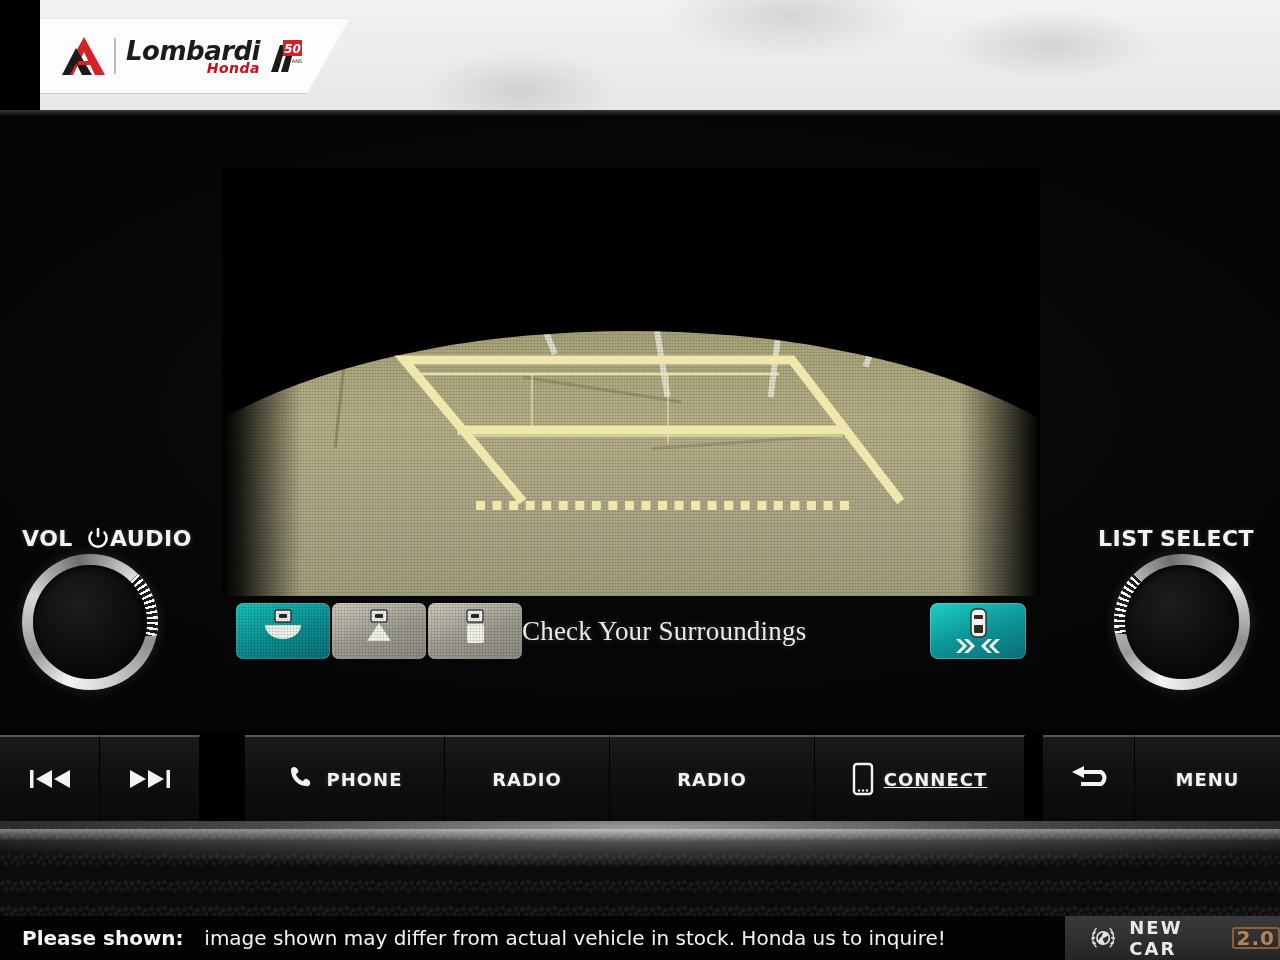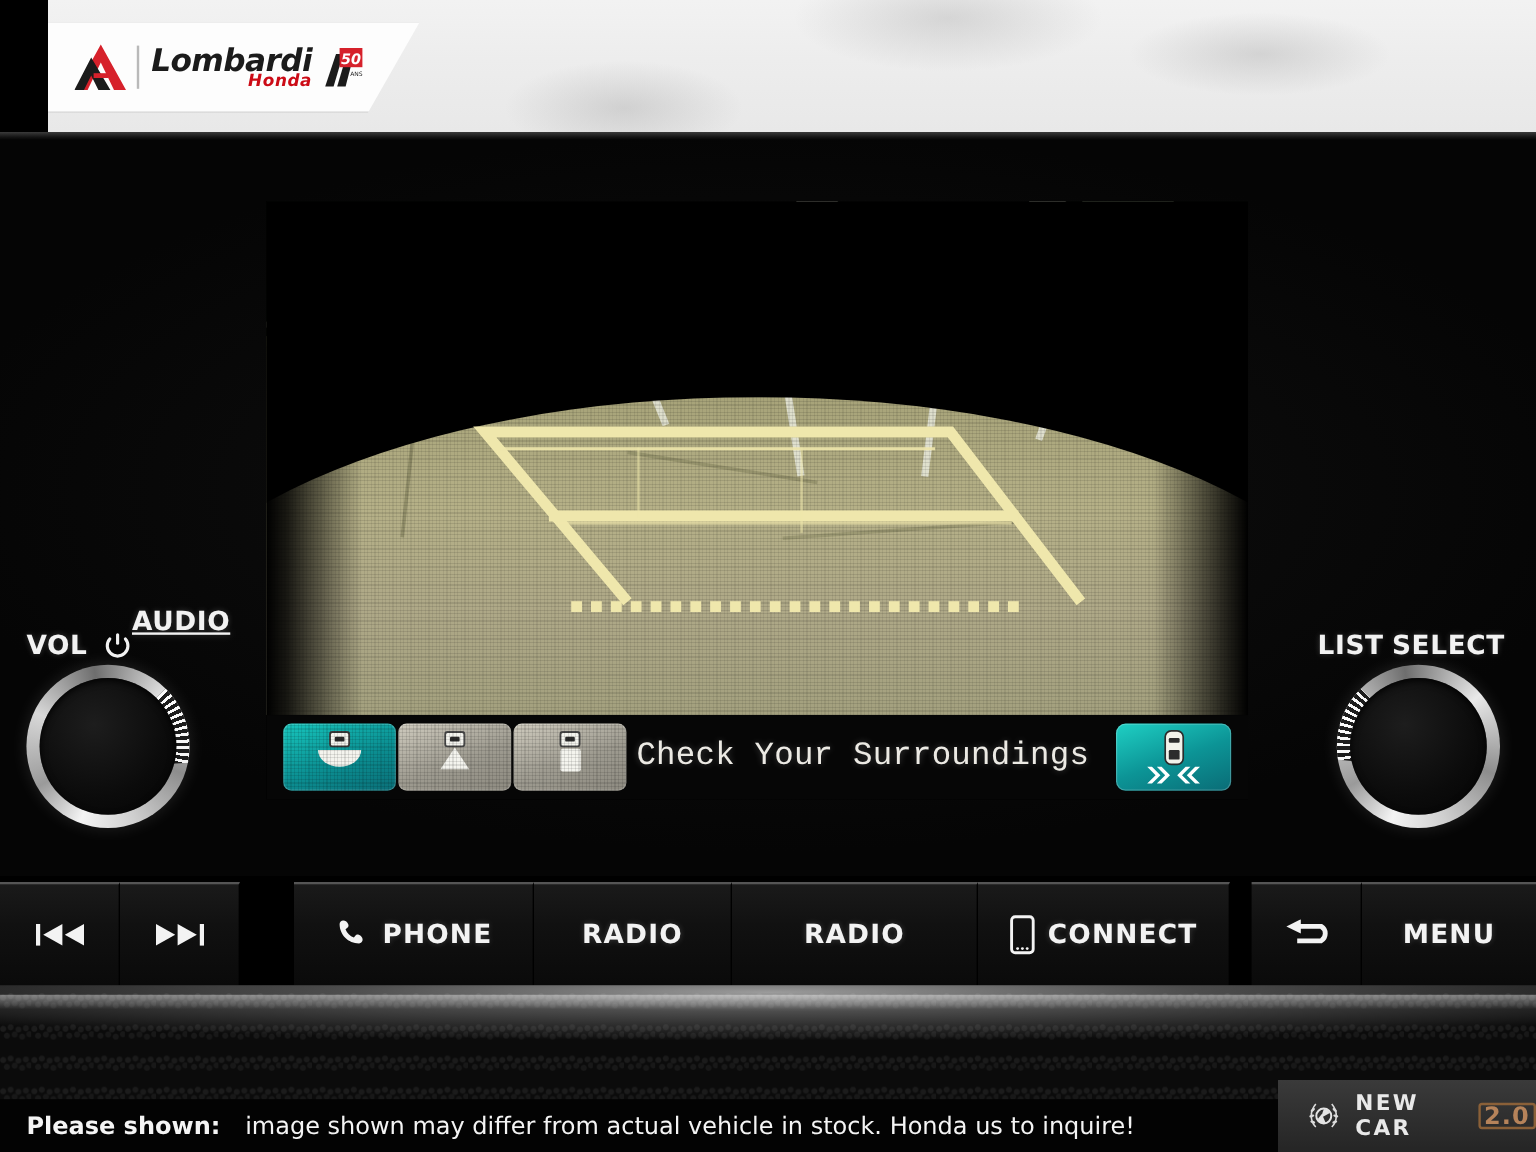--- a/index.html
+++ b/index.html
@@ -139,23 +139,23 @@
     box-shadow: inset 0 0 0 1px rgba(255,255,255,.18);
   }
   .vbtn.inactive { background: linear-gradient(160deg,#cfcbbe 0%, #9e9b90 55%, #8d8a80 100%); }
   .vbtn.active   { background: linear-gradient(160deg,#17c6bd 0%, #0b8f92 55%, #0a6e77 100%); }
   .vbtn .px {
     position: absolute; inset: 0;
     background-image: repeating-linear-gradient(0deg, rgba(0,0,0,.10) 0 1px, rgba(0,0,0,0) 1px 3px),
                       repeating-linear-gradient(90deg, rgba(0,0,0,.10) 0 1px, rgba(0,0,0,0) 1px 3px);
   }
   #surround-msg {
-    flex: 1 1 auto; text-align: center;
+    flex: 1 1 auto; text-align: left;
     color: #eceae4; font-size: 27px; letter-spacing: .2px;
-    font-family: Liberation Mono, monospace;
+    font-family: Liberation Serif, serif;
     text-shadow: 0 0 6px rgba(255,255,255,.25);
     padding-right: 14px;
   }
   #sensor-btn {
     width: 96px; height: 56px; margin-right: 14px; border-radius: 8px;
     background: linear-gradient(160deg,#1fd0c4 0%, #0c9496 52%, #0a6c76 100%);
     position: relative; overflow: hidden;
     display: flex; align-items: center; justify-content: center;
     box-shadow: inset 0 0 0 1px rgba(255,255,255,.22);
   }
@@ -197,21 +197,21 @@
     position: absolute; left: 0; top: 735px; width: 1280px; height: 86px;
     display: flex; background: #000;
   }
   .key {
     position: relative; height: 86px;
     background: linear-gradient(180deg,#1a1a1a 0%, #111 40%, #0a0a0a 100%);
     border-top: 2px solid #555; border-right: 1px solid #000;
     display: flex; align-items: center; justify-content: center; gap: 10px;
     color: #f3f3f3;
     font-family: "DejaVu Sans", sans-serif; font-weight: 700;
-    font-size: 22px; letter-spacing: 1px;
+    font-size: 18px; letter-spacing: 1px;
   }
   .key .lbl { text-shadow: 0 0 5px rgba(255,255,255,.18); }
   .key.gapcell { background: #000; border-top: none; }
 
   
   #dashpad {
     position: absolute; left: 0; top: 821px; width: 1280px; height: 100px;
     background:
       radial-gradient(ellipse 900px 40px at 640px 6px, #9b9b9b 0%, #4c4c4c 40%, #1d1d1d 85%, #0b0b0b 100%);
   }
@@ -237,21 +237,21 @@
   #disclaimer {
     position: absolute; left: 0; bottom: 0; width: 1280px; height: 44px;
     background: #030303; display: flex; align-items: center;
   }
   #disclaimer .txt {
     margin-left: 22px; color: #f4f4f4; font-size: 20px;
     font-family: "DejaVu Sans", sans-serif; white-space: nowrap;
   }
   #disclaimer .txt b { font-weight: 700; }
   #newcar-badge {
-    position: absolute; right: 0; bottom: 0; width: 215px; height: 60px;
+    position: absolute; right: 0; bottom: 0; width: 215px; height: 44px;
     background: linear-gradient(180deg,#3a3a3a,#252525);
     display: flex; align-items: center; gap: 12px; padding-left: 24px;
   }
   #newcar-badge .word {
     font-family: "DejaVu Sans", sans-serif; font-weight: 700;
     font-size: 18px; letter-spacing: 2px; color: #e9e9e9;
   }
   #newcar-badge .ver {
     font-family: "DejaVu Sans", sans-serif; font-weight: 700;
     font-size: 20px; letter-spacing: 1px; color: #b6835a;
@@ -434,21 +434,21 @@
           </svg>
         </div>
       </div>
     </div>
 
     <div class="knob-label" style="left:22px;top:416px;">VOL</div>
     <svg style="position:absolute;left:86px;top:416px;" width="24" height="24" viewBox="0 0 24 24">
       <path d="M 12 3 L 12 10" stroke="#f2f2f2" stroke-width="2.6" stroke-linecap="round" fill="none"></path>
       <path d="M 5.5 6.5 A 8.6 8.6 0 1 0 18.5 6.5" stroke="#f2f2f2" stroke-width="2.6" fill="none" stroke-linecap="round"></path>
     </svg>
-    <div class="knob-label" style="left:110px;top:396px;text-decoration:underline;">AUDIO</div>
+    <div class="knob-label" style="left:110px;top:416px;">AUDIO</div>
     <div class="knob" id="knob-left">
       <div class="ring"></div>
       <div class="ridges"></div>
       <div class="face"></div>
     </div>
 
     <div class="knob-label" style="left:1098px;top:416px;">LIST</div>
     <div class="knob-label" style="left:1160px;top:416px;">SELECT</div>
     <div class="knob" id="knob-right">
       <div class="ring"></div>
@@ -485,21 +485,21 @@
     </div>
 
     <div class="key" style="width:165px;">
       <span class="lbl">RADIO</span>
     </div>
 
     <div class="key" style="width:205px;">
       <span class="lbl">RADIO</span>
     </div>
 
-    <div class="key" style="width:210px;">
+    <div class="key" style="width:210px;text-decoration:underline;">
       <svg width="22" height="34" viewBox="0 0 22 34">
         <rect x="2" y="2" width="18" height="30" rx="3" fill="none" stroke="#f3f3f3" stroke-width="2.4"></rect>
         <circle cx="7" cy="28.5" r="1.2" fill="#f3f3f3"></circle>
         <circle cx="11" cy="28.5" r="1.2" fill="#f3f3f3"></circle>
         <circle cx="15" cy="28.5" r="1.2" fill="#f3f3f3"></circle>
       </svg>
       <span class="lbl">CONNECT</span>
     </div>
 
     <div class="key gapcell" style="width:18px;"></div>

